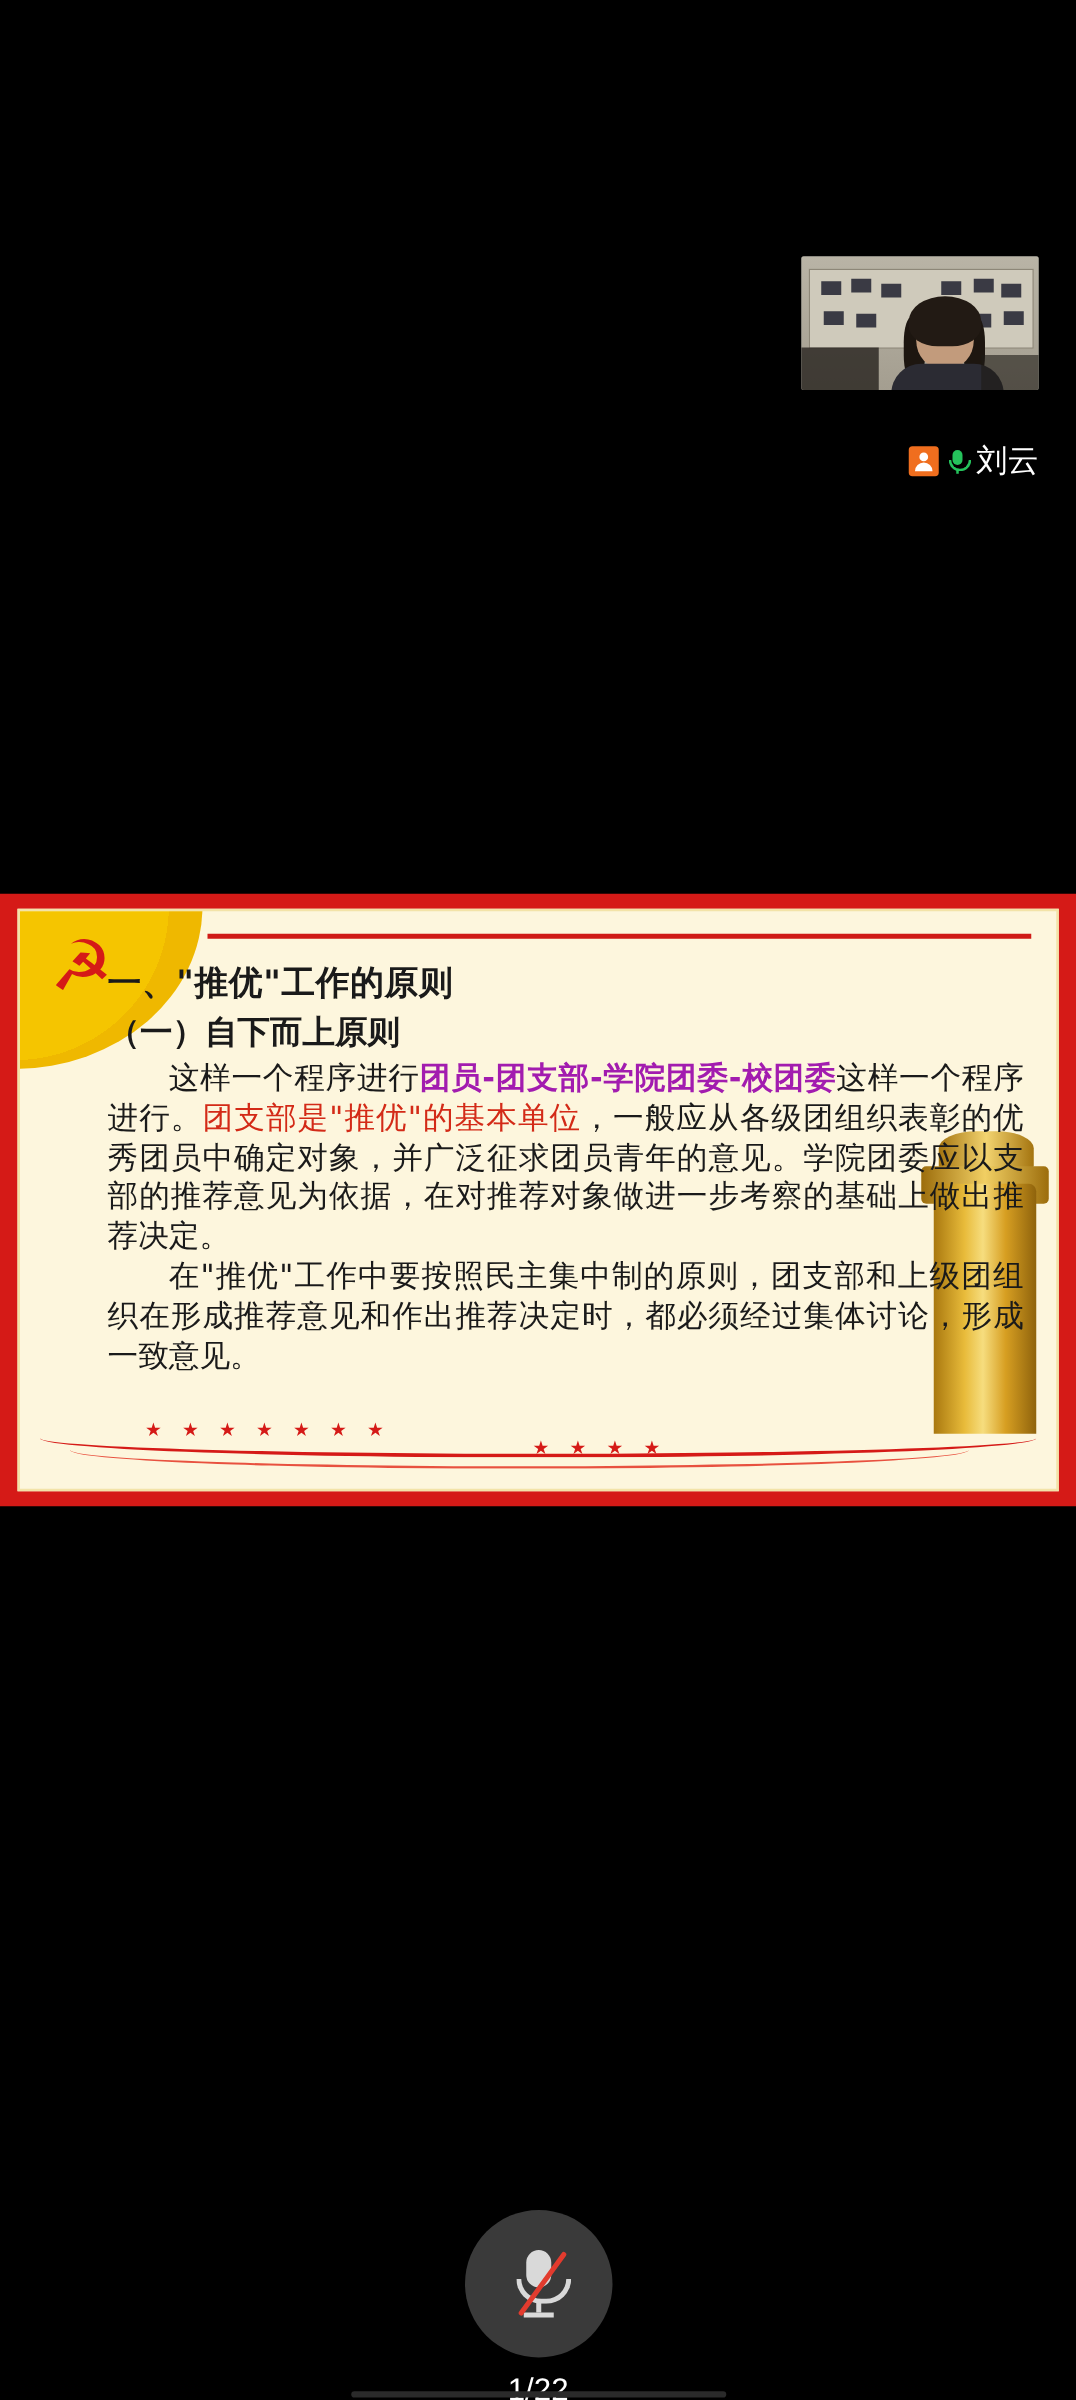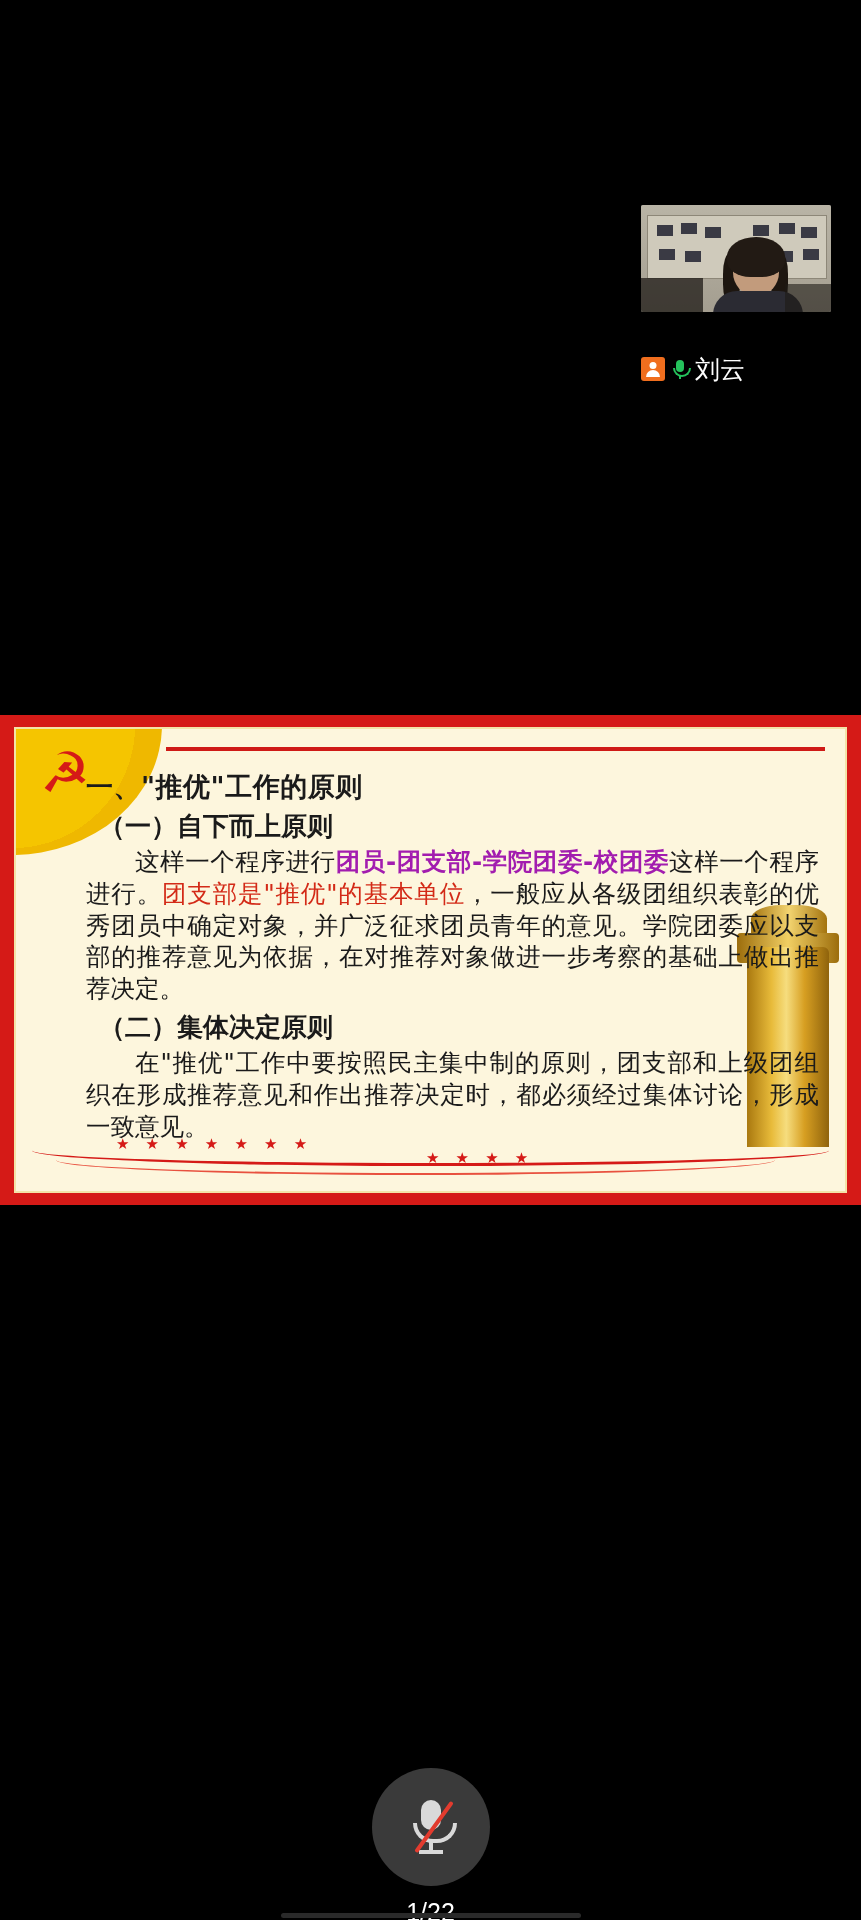--- a/index.html
+++ b/index.html
@@ -106,20 +106,21 @@
 
   
   .name-row {
     position: absolute;
     left: 641px;
     top: 352px;
     width: 190px;
     height: 34px;
     display: flex;
     align-items: center;
+    justify-content: flex-end;
     gap: 6px;
   }
   .badge-host {
     width: 24px;
     height: 24px;
     background: #f06e1e;
     border-radius: 3px;
     position: relative;
     flex: none;
   }
@@ -245,21 +246,21 @@
   }
   .slide-title {
     font-weight: bold;
     font-size: 27px;
     margin: 0 0 4px 0;
     letter-spacing: 0.5px;
   }
   .slide-sub {
     font-weight: bold;
     font-size: 26px;
-    margin: 6px 0 2px 13px;
+    margin: 6px 0 2px 0;
   }
   .slide-para {
     margin: 0;
     text-indent: 2em;
     text-align: justify;
   }
   .hl-red { color: #d32a17; }
   .hl-blue { color: #a21caf; font-weight: bold; }
 
   .pillar {
@@ -449,21 +450,20 @@
     <div class="hammer-sickle">☭</div>
 
     <div class="pillar-bird"></div>
     <div class="pillar-top"></div>
     <div class="pillar"></div>
 
     <div class="slide-body">
       <p class="slide-title">一、"推优"工作的原则</p>
       <p class="slide-sub">（一）自下而上原则</p>
       <p class="slide-para"><span>这样一个程序进行</span><span class="hl-blue">团员-团支部-学院团委-校团委</span><span>这样一个程序进行。</span><span class="hl-red">团支部是"推优"的基本单位</span><span>，一般应从各级团组织表彰的优秀团员中确定对象，并广泛征求团员青年的意见。学院团委应以支部的推荐意见为依据，在对推荐对象做进一步考察的基础上做出推荐决定。</span></p>
-      <p class="slide-sub">（二）集体决定原则</p>
       <p class="slide-para">在"推优"工作中要按照民主集中制的原则，团支部和上级团组织在形成推荐意见和作出推荐决定时，都必须经过集体讨论，形成一致意见。</p>
     </div>
 
     <div class="wave-decor">
       <div class="wave-line"></div>
       <div class="wave-line two"></div>
       <div class="stars">★ ★ ★ ★ ★ ★ ★</div>
       <div class="stars right">★ ★ ★ ★</div>
     </div>
   </div>

